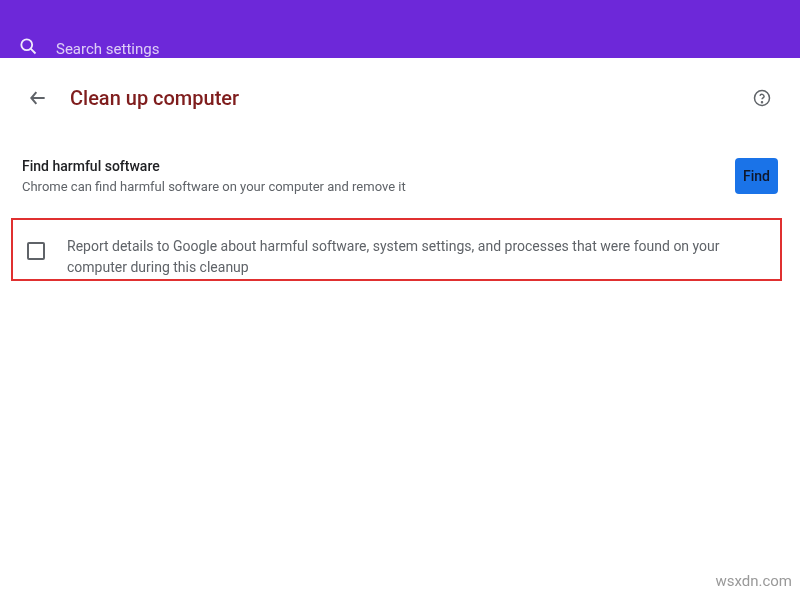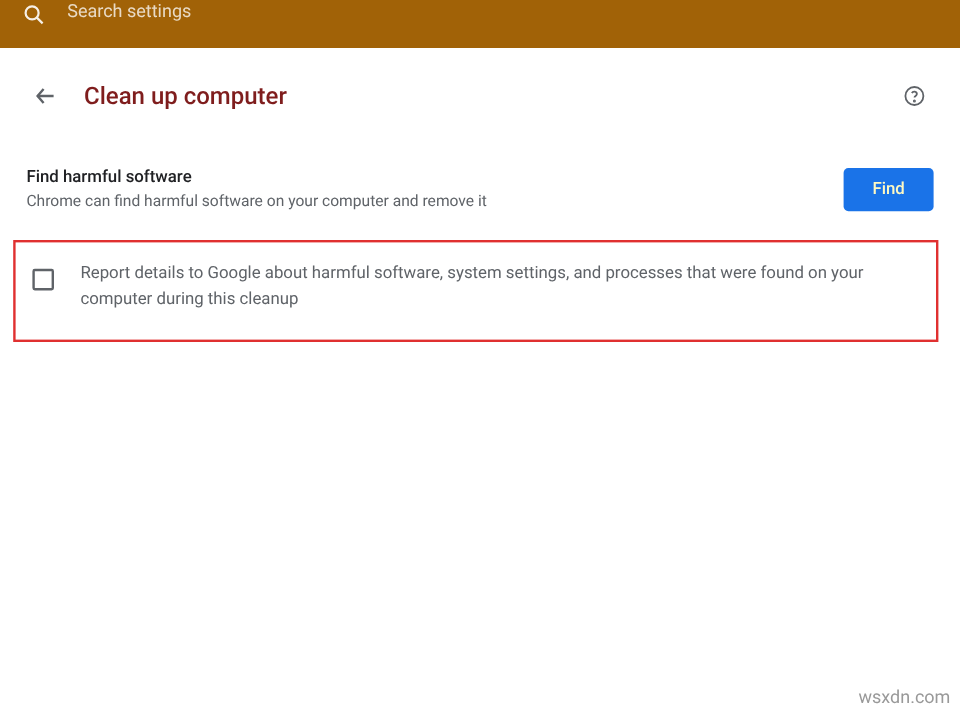--- a/index.html
+++ b/index.html
@@ -9,24 +9,24 @@
       font-family: -apple-system, BlinkMacSystemFont, "Segoe UI", Roboto, Arial, sans-serif;
     }
     body {
       width: 800px;
       height: 594px;
       background: #ffffff;
       position: relative;
       overflow: hidden;
     }
     .search-bar {
-      background: #a16207;
-      height: 40px;
+      background: #6d28d9;
+      height: 58px;
       display: flex;
-      align-items: flex-start;
+      align-items: flex-end;
       padding: 0 16px;
     }
     .search-icon-wrap {
       display: flex;
       align-items: center;
       justify-content: center;
       width: 24px;
       height: 24px;
       margin-right: 16px;
     }
@@ -90,33 +90,33 @@
       font-weight: 500;
       color: #202124;
       margin-bottom: 5px;
     }
     .find-subtitle {
       font-size: 13px;
       color: #5f6368;
     }
     .find-button {
       background: #1a73e8;
-      color: #fef9c3;
+      color: #0f172a;
       border: none;
       border-radius: 4px;
-      padding: 0 24px;
+      padding: 0 8px;
       height: 36px;
       font-size: 14px;
       font-weight: 500;
       cursor: pointer;
       margin-top: 0px;
     }
     .highlight-box {
       border: 2px solid #e03030;
-      padding: 16px 18px 23px 6px;
+      padding: 16px 18px 1px 6px;
       display: flex;
       align-items: flex-start;
       gap: 22px;
       margin-left: -11px;
       margin-right: -4px;
     }
     .checkbox-wrap {
       width: 18px;
       height: 18px;
       border: 2px solid #5f6368;

